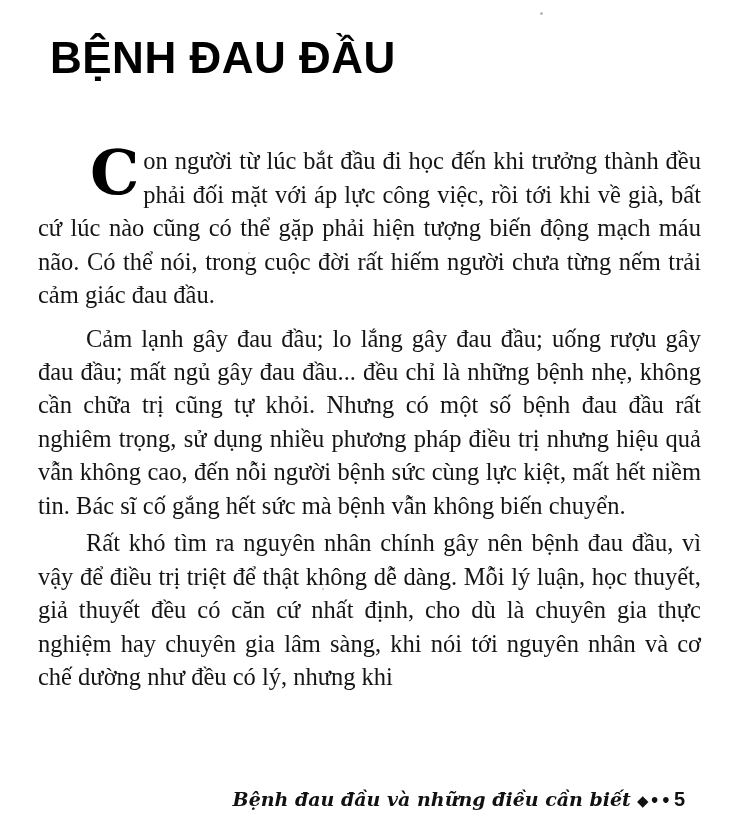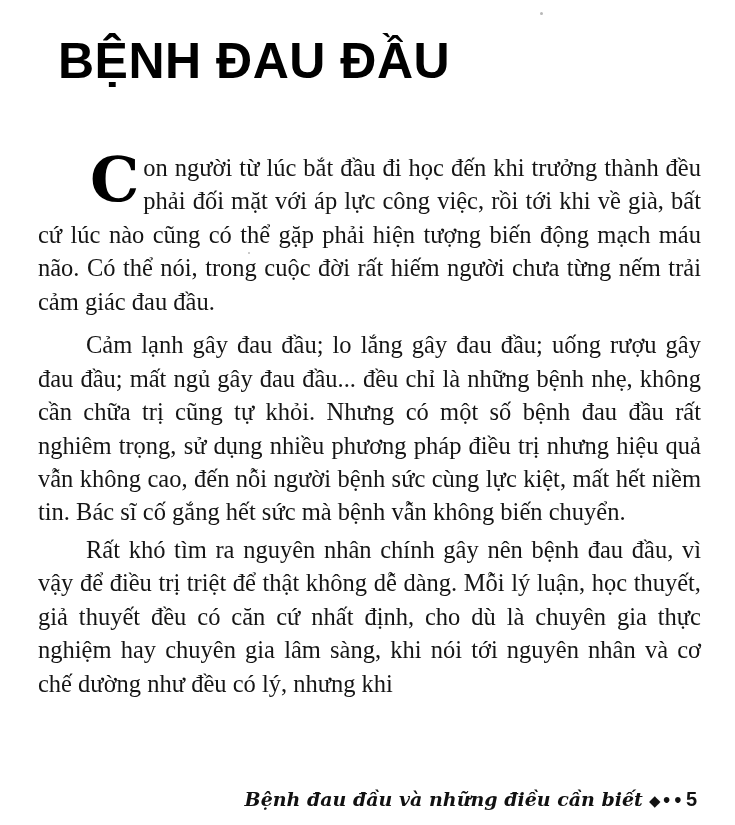--- a/index.html
+++ b/index.html
@@ -18,24 +18,24 @@
   .page {
     position: relative;
     width: 735px;
     height: 825px;
     box-sizing: border-box;
     padding: 20px 34px 0 38px;
   }
   .chapter-title {
     font-family: "Liberation Sans", sans-serif;
     font-weight: bold;
-    font-size: 50px;
+    font-size: 44px;
     letter-spacing: 0.5px;
     color: #000000;
-    margin: 14px 0 0 20px;
+    margin: 14px 0 0 12px;
     line-height: 1.1;
     white-space: nowrap;
   }
   .body-block {
     margin-top: 62px;
   }
   p.para {
     font-size: 24.5px;
     line-height: 1.365;
     text-align: justify;
@@ -57,21 +57,21 @@
     font-weight: bold;
     font-size: 62px;
     line-height: 0.82;
     padding: 4px 4px 0 52px;
     margin: 0;
     color: #000000;
   }
   .footer {
     position: absolute;
     left: 0;
-    right: 4px;
+    right: 16px;
     bottom: 14px;
     text-align: right;
     padding-right: 34px;
     font-family: "DejaVu Serif", serif;
     font-weight: bold;
     font-style: italic;
     font-size: 19px;
     color: #111111;
     white-space: nowrap;
   }

